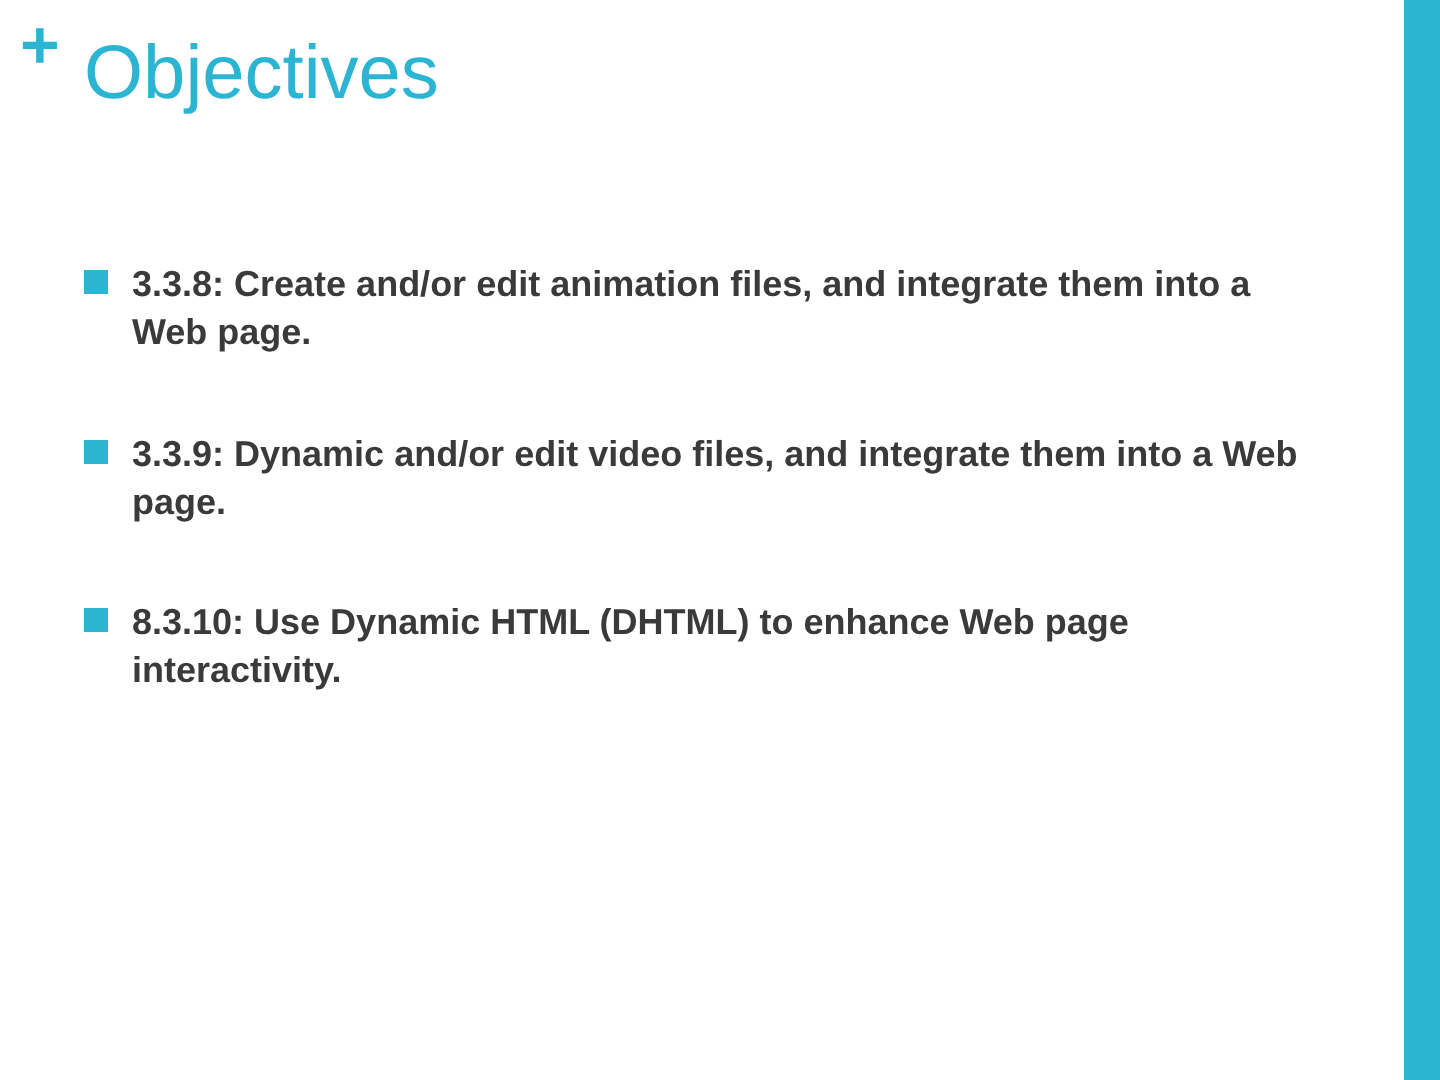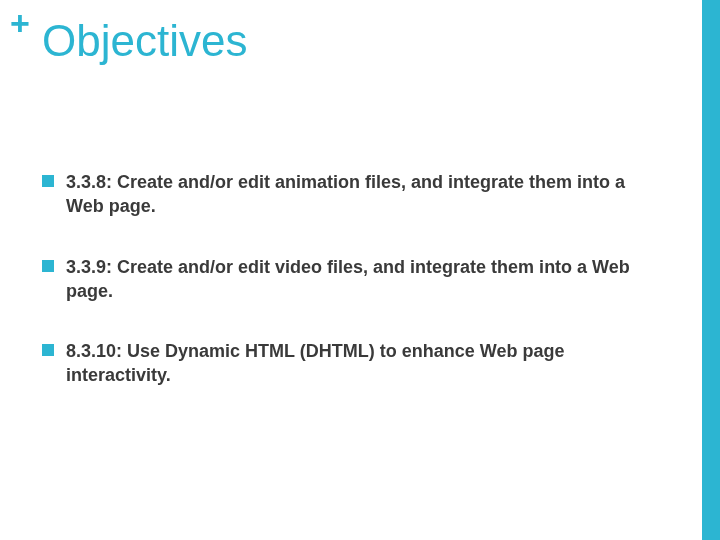--- a/index.html
+++ b/index.html
@@ -24,29 +24,28 @@
     color: #2cb5d2;
     font-size: 34px;
     font-weight: 600;
     line-height: 1;
   }
   .title {
     position: absolute;
     top: 16px;
     left: 42px;
     color: #2cb5d2;
-    font-size: 44px;
+    font-size: 38px;
     font-weight: 400;
   }
   .content {
     position: absolute;
     top: 130px;
     left: 42px;
     right: 54px;
-    margin-top: 40px;
   }
   .bullet-item {
     display: flex;
     align-items: flex-start;
     margin-bottom: 36px;
   }
   .bullet-marker {
     flex: 0 0 auto;
     width: 12px;
     height: 12px;
@@ -72,21 +71,21 @@
 
 <div class="content">
 
   <div class="bullet-item">
     <div class="bullet-marker"></div>
     <div class="bullet-text">3.3.8: Create and/or edit animation files, and integrate them into a Web page.</div>
   </div>
 
   <div class="bullet-item">
     <div class="bullet-marker"></div>
-    <div class="bullet-text">3.3.9: Create and/or edit video files, and integrate them into a Web page.</div>
+    <div class="bullet-text">3.3.9: Dynamic and/or edit video files, and integrate them into a Web page.</div>
   </div>
 
   <div class="bullet-item">
     <div class="bullet-marker"></div>
     <div class="bullet-text">8.3.10: Use Dynamic HTML (DHTML) to enhance Web page interactivity.</div>
   </div>
 
 </div>
 
 </body></html>

